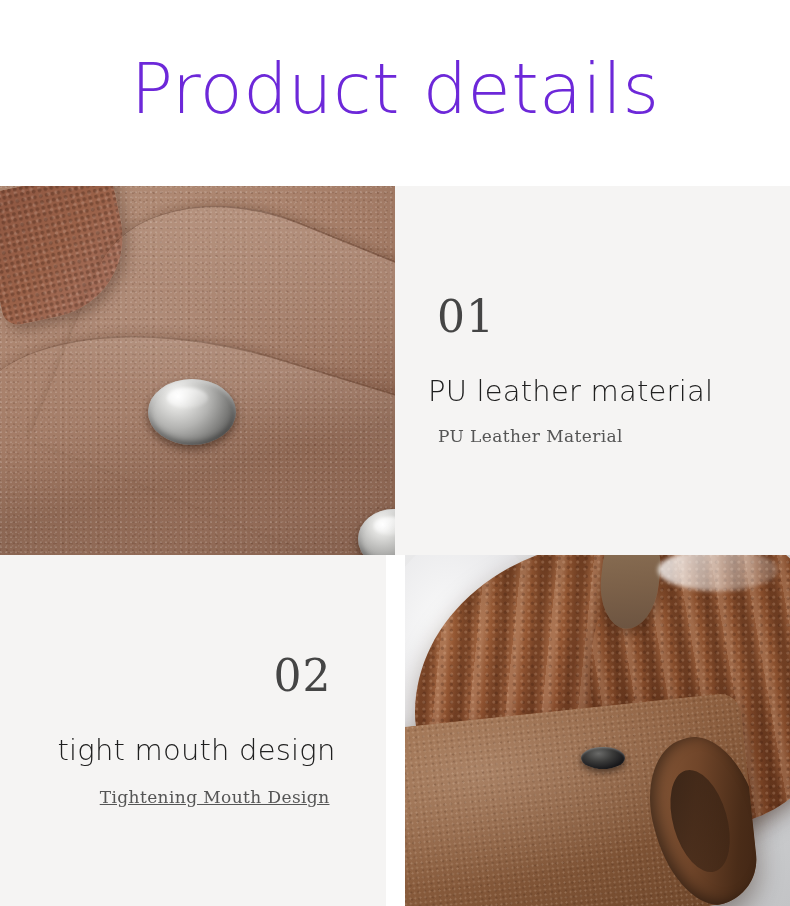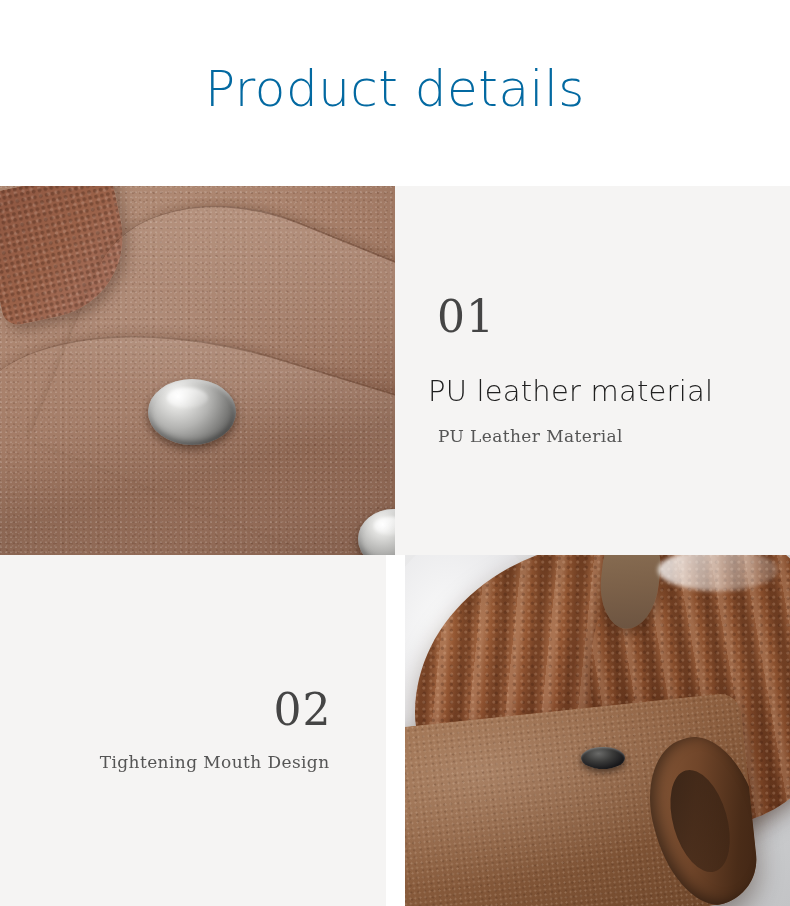--- a/index.html
+++ b/index.html
@@ -13,22 +13,22 @@
   .page{position:relative;width:790px;height:906px;background:#ffffff;}
 
   
   .header{
     position:absolute;left:0;top:0;width:790px;height:186px;
     background:#ffffff;
     display:flex;align-items:center;justify-content:center;
   }
   .header-title{
     font-family:"DejaVu Sans","Liberation Sans",sans-serif;
-    font-size:50px;font-weight:300;letter-spacing:0.5px;
-    color:#0369a1;line-height:1;
+    font-size:70px;font-weight:300;letter-spacing:0.5px;
+    color:#6d28d9;line-height:1;
     transform:translateY(-4px);
     white-space:nowrap;
   }
 
   
   .row{position:absolute;left:0;width:790px;display:flex;}
   .row-1{top:186px;height:369px;}
   .row-2{top:555px;height:351px;gap:19px;}
 
   .cell{position:relative;overflow:hidden;}
@@ -59,21 +59,21 @@
   }
   .panel-01 .title-main{margin-top:36px;}
   .panel-02 .title-main{margin-top:36px;}
 
   .title-sub{
     font-family:"DejaVu Serif","Liberation Serif",serif;
     font-size:17px;font-weight:400;color:#555555;
     line-height:1.2;letter-spacing:0.4px;white-space:nowrap;
   }
   .panel-01 .title-sub{margin-top:18px;margin-left:10px;}
-  .panel-02 .title-sub{margin-top:20px;margin-right:6px;}
+  .panel-02 .title-sub{margin-top:20px;margin-right:6px;text-decoration:underline;}
 
   
   .photo-leather{
     position:absolute;inset:0;
     background:
       
       radial-gradient(130% 110% at 40% 35%, rgba(255,255,255,0.10) 0%, rgba(0,0,0,0.00) 45%, rgba(0,0,0,0.16) 100%),
       
       linear-gradient(165deg, rgba(0,0,0,0) 55%, rgba(60,28,12,0.12) 72%, rgba(0,0,0,0) 86%),
       
@@ -297,20 +297,21 @@
       </div>
     </div>
 
   </div>
 
   <div class="row row-2">
 
     <div class="cell cell-txt panel-02">
       <div class="txt-inner">
         <div class="num">02</div>
+        <div class="title-main">tight mouth design</div>
         <div class="title-sub">Tightening Mouth Design</div>
       </div>
     </div>
 
     <div class="cell cell-img">
       <div class="photo-ruche">
         <div class="backdrop-l"></div>
         <div class="backdrop-b"></div>
 
         <div class="ruche">

